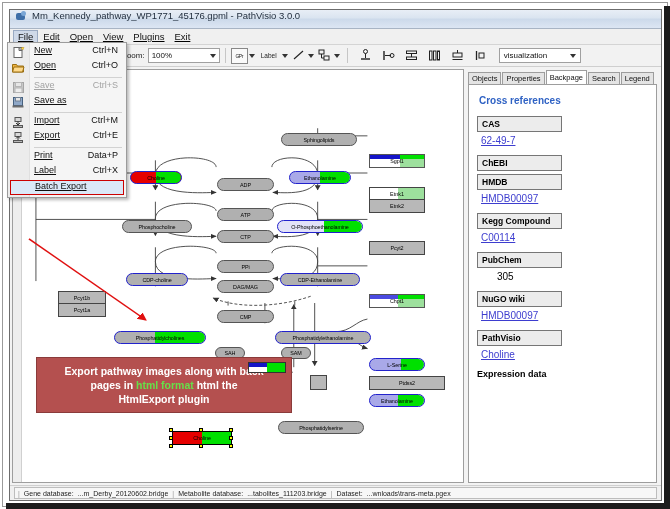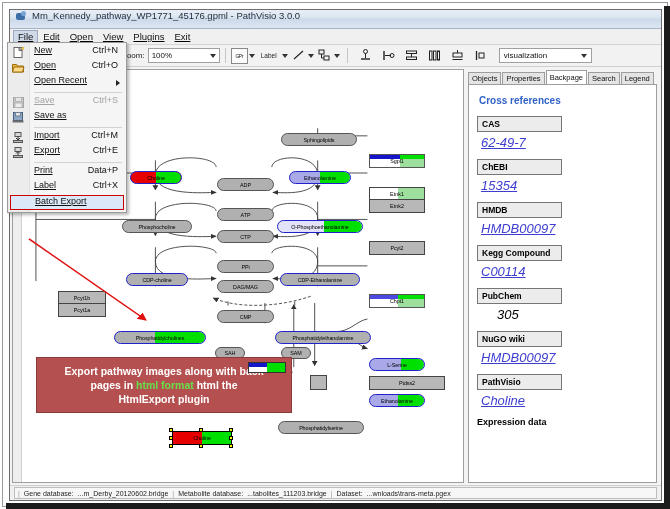--- a/index.html
+++ b/index.html
@@ -148,21 +148,21 @@
   }
   .tb-drop:after {
     content: "";
     width: 0; height: 0;
     border-left: 3px solid transparent;
     border-right: 3px solid transparent;
     border-top: 4px solid #333;
   }
   .tb-text { font-size: 6.5px; color: #222; }
   .tb-vis {
-    height: 15px; width: 93px;
+    height: 15px; width: 82px;
     border: 1px solid #a0a0a0;
     background: #fff;
     display: flex; align-items: center;
     font-size: 8px; color: #111;
     padding-left: 4px;
     position: relative;
     margin-left: 10px;
   }
   .tb-vis .caret {
     position: absolute; right: 4px; top: 5px;
@@ -374,26 +374,25 @@
     border: 1px solid #767676;
     background: #ececec;
     font-weight: bold;
     font-size: 8.5px;
     color: #000;
     padding: 2px 4px;
     width: 85px;
     margin-bottom: 3px;
   }
   .xref-val {
-    font-size: 13px;
+    font-size: 10px;
     color: #3d3dcf;
     text-decoration: underline;
     margin: 0 0 9px 4px;
     display: block;
-    font-style: italic;
   }
   .xref-val.plain {
     color: #000;
     text-decoration: none;
     margin-left: 20px;
   }
   .expr-title {
     font-weight: bold;
     font-size: 9px;
     color: #000;
@@ -781,21 +780,20 @@
           <div class="tab">Search</div>
           <div class="tab">Legend</div>
         </div>
         <div class="panel-body">
           <div class="xref-title">Cross references</div>
 
           <div class="xref-head">CAS</div>
           <a class="xref-val">62-49-7</a>
 
           <div class="xref-head">ChEBI</div>
-          <a class="xref-val">15354</a>
 
           <div class="xref-head">HMDB</div>
           <a class="xref-val">HMDB00097</a>
 
           <div class="xref-head">Kegg Compound</div>
           <a class="xref-val">C00114</a>
 
           <div class="xref-head">PubChem</div>
           <span class="xref-val plain">305</span>
 
@@ -844,24 +842,20 @@
       <span class="mi-ico">
         <svg width="13" height="11" viewBox="0 0 13 11">
             <path d="M0.5 2.5 h4 l1 1.5 h6 v6 h-11 z" fill="#f0b441" stroke="#9a6f12"></path>
             <path d="M2 5 h10 l-1.5 5 h-10 z" fill="#ffd98a" stroke="#9a6f12"></path>
           </svg>
       </span>
       <span>Open</span>
       <span class="acc">Ctrl+O</span>
     </div>
 
-    <div class="mi">
-      <span>Open Recent</span>
-      <span class="sub"></span>
-    </div>
 
     <div class="mi-sep"></div>
 
     <div class="mi disabled">
       <span class="mi-ico">
         <svg width="13" height="11" viewBox="0 0 13 11">
             <rect x="1.5" y="0.5" width="10" height="10" fill="#c9c9c9" stroke="#a5a5a5"></rect>
             <rect x="3.5" y="0.5" width="6" height="4" fill="#e6e6e6" stroke="#b5b5b5"></rect>
             <rect x="3" y="6" width="7" height="4.5" fill="#ededed" stroke="#b5b5b5"></rect>
           </svg>

